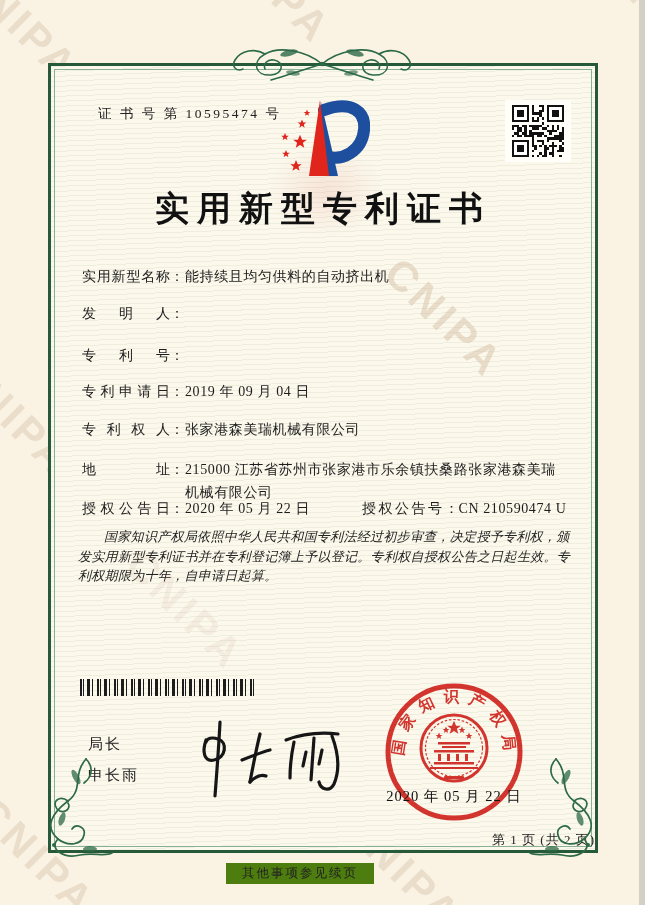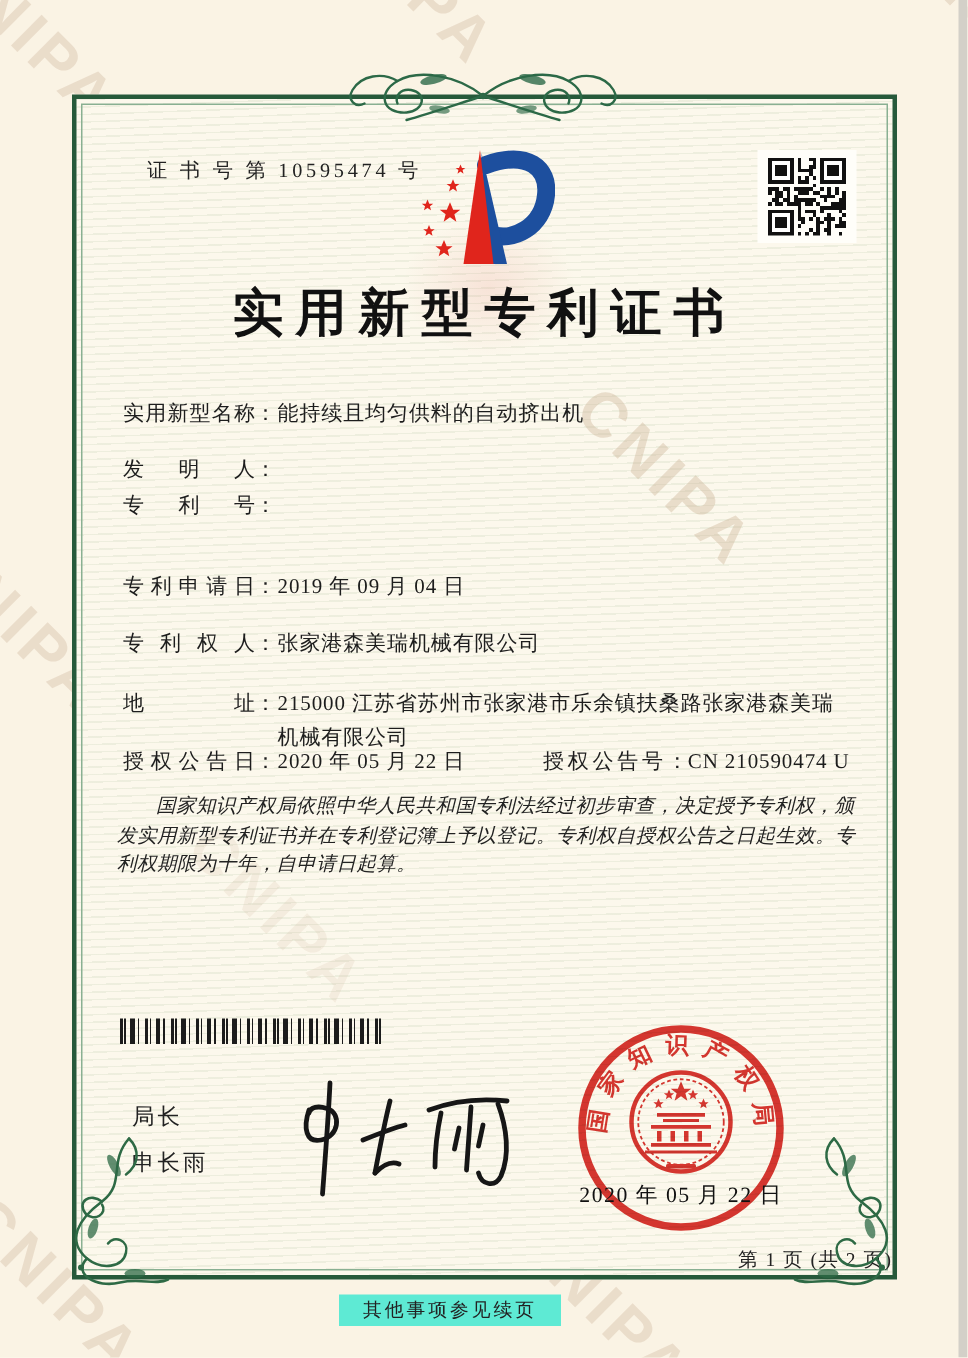--- a/index.html
+++ b/index.html
@@ -83,21 +83,21 @@
     position:absolute;left:333px;top:721px;width:140px;text-align:center;
     font-size:14.5px;letter-spacing:1px;color:#111;z-index:4;white-space:nowrap;
   }
   
   .page-indicator{
     position:absolute;left:0;top:765px;width:100%;text-align:right;
     font-size:13px;letter-spacing:1px;color:#222;z-index:3;
   }
   .continuation{
     position:absolute;left:300px;top:863px;transform:translateX(-50%);
-    background:#5eead4;padding:2px 16px;font-size:12.5px;letter-spacing:2px;color:#222;z-index:3;
+    background:#4d7c0f;padding:2px 16px;font-size:12.5px;letter-spacing:2px;color:#222;z-index:3;
     white-space:nowrap;
     text-align:right;
   }
   
   .top-ornament{position:absolute;left:227px;top:40px;width:190px;height:46px;z-index:4;}
   .flourish{position:absolute;width:90px;height:105px;z-index:4;}
   .flourish.left{left:24px;top:757px;}
   .flourish.right{left:528px;top:757px;transform:scaleX(-1);}
   .scan-edge{position:absolute;right:0;top:0;width:6px;height:905px;background:#d3d0c8;z-index:5;}
 </style>
@@ -283,21 +283,21 @@
 
   <div class="row" style="top:199px;">
     <span class="flabel">实用新型名称</span>
       <span class="fcolon">：</span>
       <span class="fvalue">能持续且均匀供料的自动挤出机</span>
   </div>
   <div class="row" style="top:236px;">
     <span class="flabel">发明人</span>
       <span class="fcolon">：</span>
   </div>
-  <div class="row" style="top:260px;">
+  <div class="row" style="top:278px;">
     <span class="flabel">专利号</span>
       <span class="fcolon">：</span>
   </div>
   <div class="row" style="top:314px;">
     <span class="flabel">专利申请日</span>
       <span class="fcolon">：</span>
       <span class="fvalue">2019 年 09 月 04 日</span>
   </div>
   <div class="row" style="top:352px;">
     <span class="flabel">专利权人</span>

